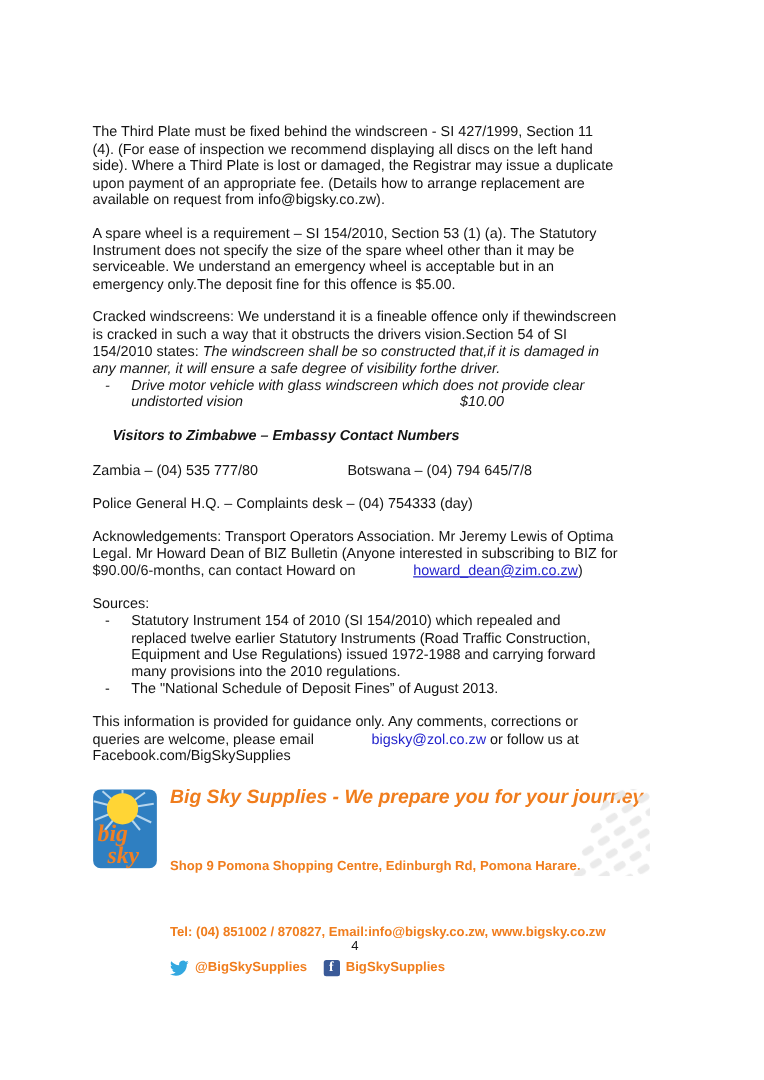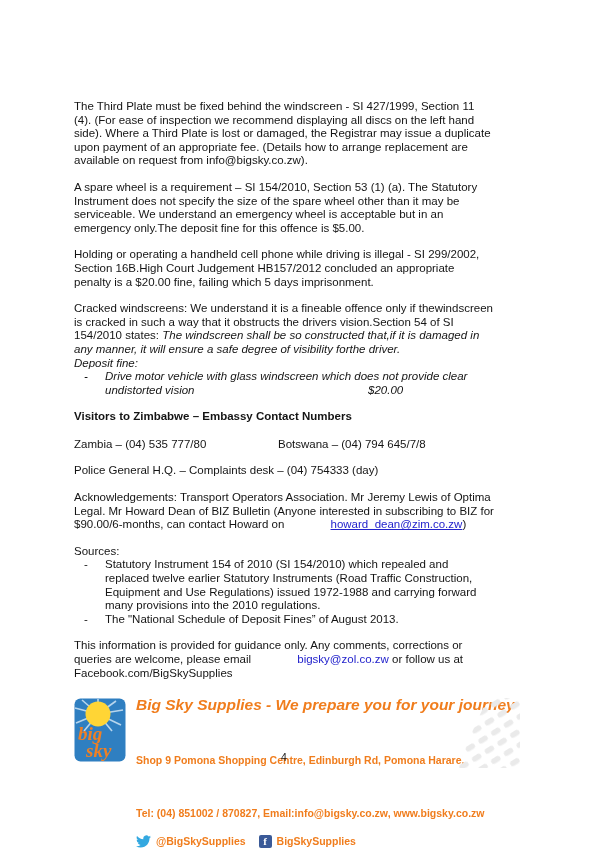--- a/index.html
+++ b/index.html
@@ -17,21 +17,21 @@
   }
   .content {
     position: absolute;
     left: 74px;
     top: 100px;
     width: 420px;
   }
   .para { margin: 0 0 13px 0; }
   .italic { font-style: italic; }
   .tight { margin: 0; }
-  .heading { font-weight: bold; margin: 0 0 14px 0; }
+  .heading { font-weight: bold; margin: 0 0 14px 16px; font-style: italic; }
 
   .contact-grid {
     display: grid;
     grid-template-columns: 204px 1fr;
     row-gap: 13px;
     margin: 0 0 13px 0;
   }
   .police-line { margin: 0 0 13px 0; }
 
   a.doc-link { color: #2323cc; text-decoration: underline; cursor: pointer; padding-left: 43px; }
@@ -122,30 +122,28 @@
 </head>
 <body>
 
 <div class="page">
   <div class="content">
 
     <p class="para">The Third Plate must be fixed behind the windscreen - SI 427/1999, Section 11 (4). (For ease of inspection we recommend displaying all discs on the left hand side). Where a Third Plate is lost or damaged, the Registrar may issue a duplicate upon payment of an appropriate fee. (Details how to arrange replacement are available on request from info@bigsky.co.zw).</p>
 
     <p class="para">A spare wheel is a requirement – SI 154/2010, Section 53 (1) (a). The Statutory Instrument does not specify the size of the spare wheel other than it may be serviceable. We understand an emergency wheel is acceptable but in an emergency only.The deposit fine for this offence is $5.00.</p>
 
-    <p class="para">Holding or operating a handheld cell phone while driving is illegal - SI 299/2002, Section 16B.High Court Judgement HB157/2012 concluded an appropriate penalty is a $20.00 fine, failing which 5 days imprisonment.</p>
 
     <div class="para">
       <span>Cracked windscreens: We understand it is a fineable offence only if thewindscreen is cracked in such a way that it obstructs the drivers vision.Section 54 of SI 154/2010 states: </span><span class="italic">The windscreen shall be so constructed that,if it is damaged in any manner, it will ensure a safe degree of visibility forthe driver.</span>
-      <div class="italic tight">Deposit fine:</div>
       <div class="dash-item italic">
         <span class="dash-marker">-</span>
         <span class="dash-body">
           <span>Drive motor vehicle with glass windscreen which does not provide clear undistorted vision</span>
-          <span class="amount">$20.00</span>
+          <span class="amount">$10.00</span>
         </span>
       </div>
     </div>
 
     <div class="heading">Visitors to Zimbabwe – Embassy Contact Numbers</div>
 
     <div class="contact-grid">
       <span>Zambia – (04) 535 777/80</span>
       <span>Botswana – (04) 794 645/7/8</span>
     </div>

